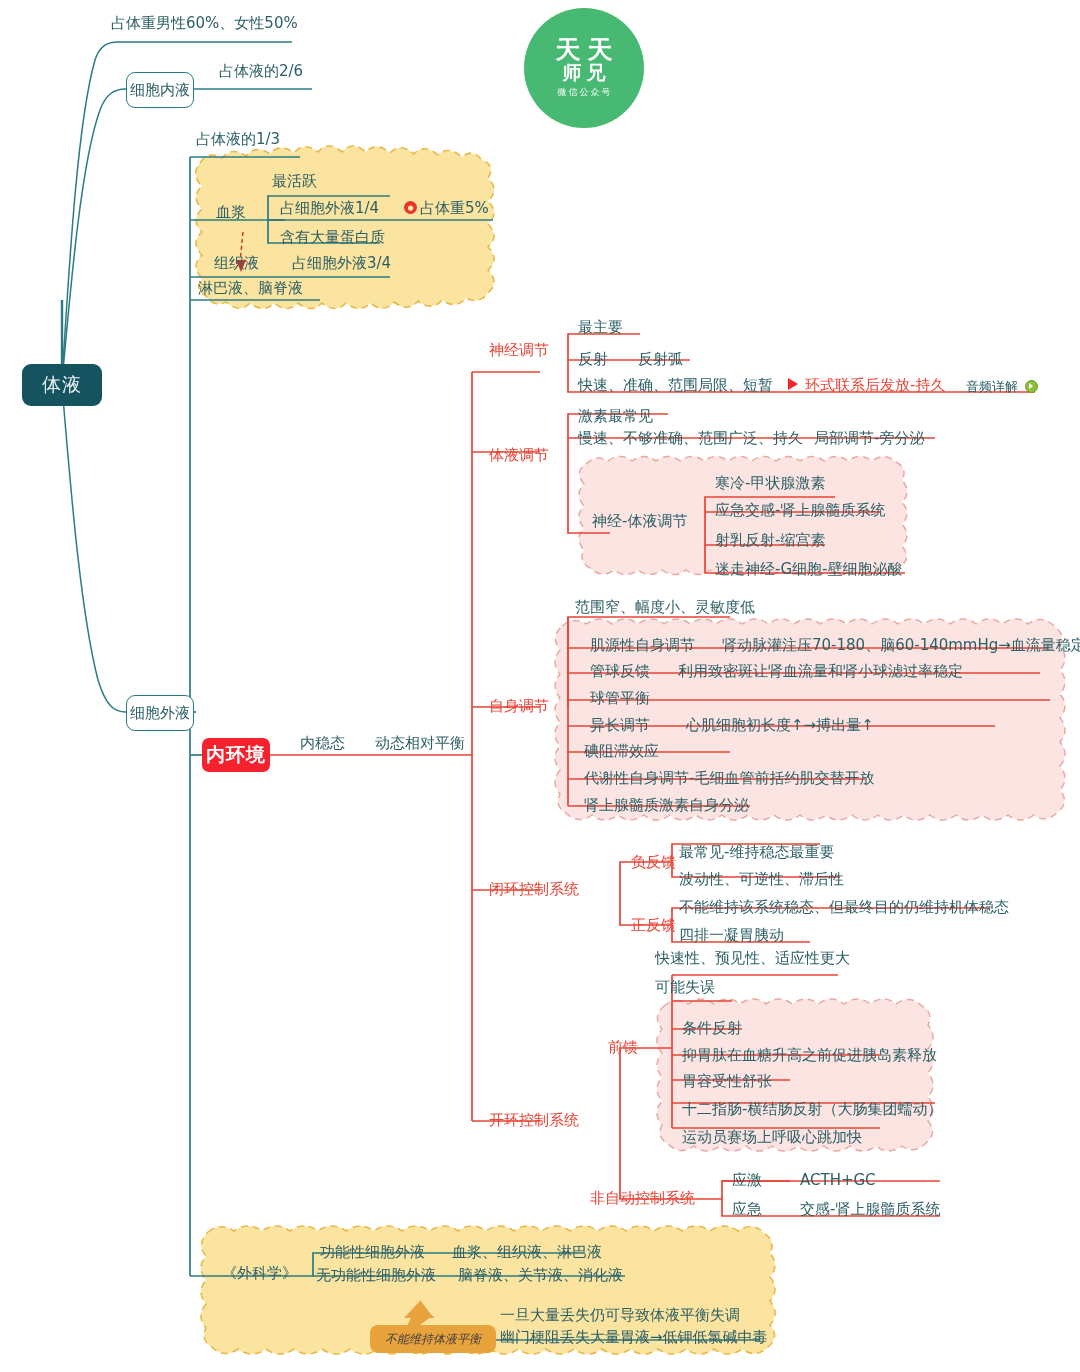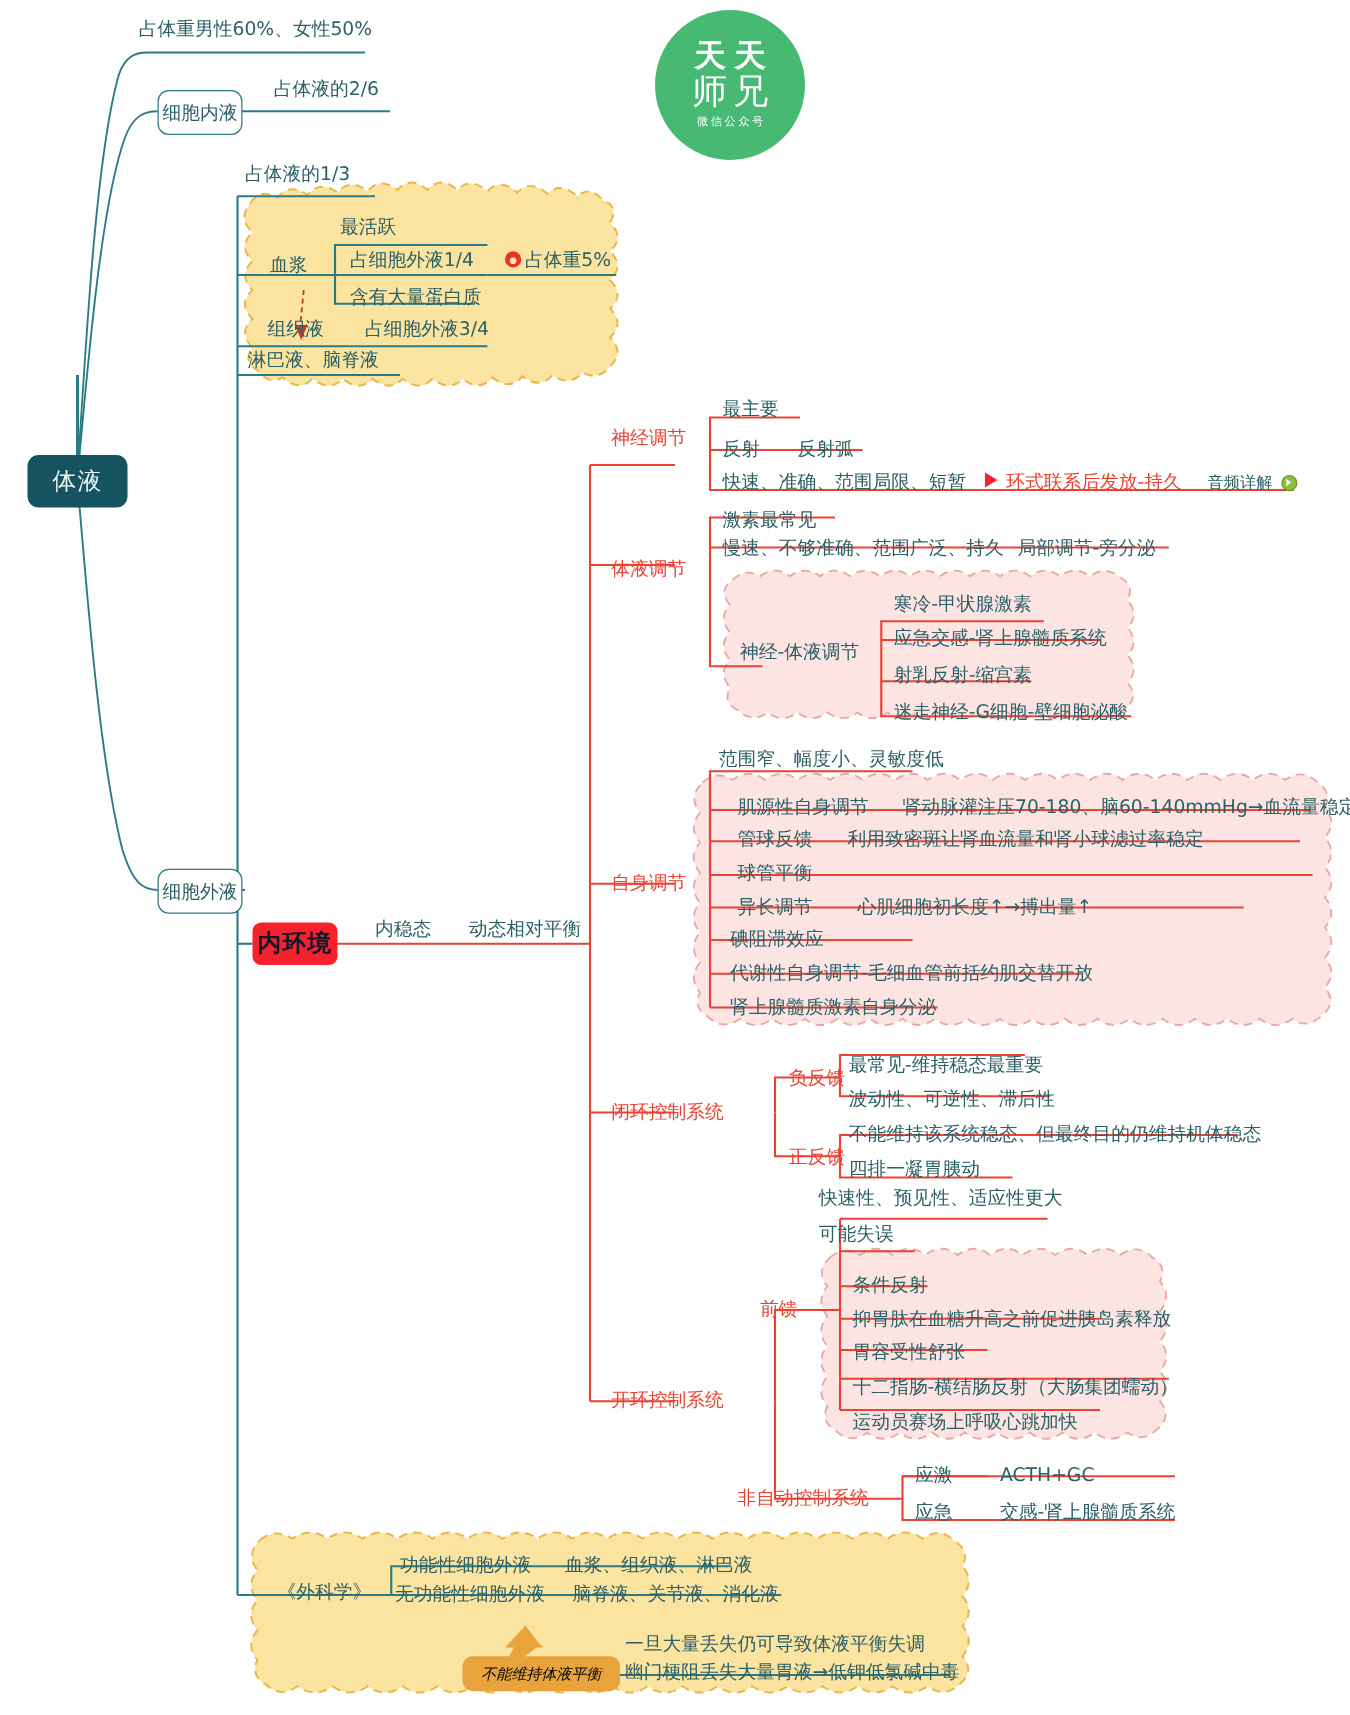--- a/index.html
+++ b/index.html
@@ -7,29 +7,29 @@
   #canvas{position:relative;width:1080px;height:1372px;background:#fff;overflow:hidden;}
   .lbl{position:absolute;white-space:nowrap;color:#2c5f66;font-size:15px;line-height:1;}
   .lbl.red{color:#ea4334;}
   .lbl.sm{font-size:13px;}
   svg.lay{position:absolute;left:0;top:0;width:1080px;height:1372px;pointer-events:none;}
   
   .node-root{position:absolute;background:#14535f;color:#eaf4f5;border-radius:9px;
     display:flex;align-items:center;justify-content:center;font-size:19px;letter-spacing:1px;}
   .node-box{position:absolute;background:#ffffff;border:1.6px solid #2c7b84;border-radius:9px;
     display:flex;align-items:center;justify-content:center;color:#2c5f66;font-size:15px;}
-  .node-red{position:absolute;background:#f5212d;color:#0f172a;border-radius:7px;
+  .node-red{position:absolute;background:#f5212d;color:#ffffff;border-radius:7px;
     display:flex;align-items:center;justify-content:center;font-size:19px;font-weight:bold;letter-spacing:1px;}
-  .node-orange{position:absolute;background:#e8a33d;color:#000000;border-radius:8px;
+  .node-orange{position:absolute;background:#e8a33d;color:#404040;border-radius:8px;
     display:flex;align-items:center;justify-content:center;font-size:12px;font-style:italic;}
   
   .logo{position:absolute;border-radius:50%;background:#47b972;display:flex;flex-direction:column;
     align-items:center;justify-content:center;color:#ffffff;}
   .logo .l1{font-size:25px;font-weight:bold;letter-spacing:7px;line-height:1.05;margin-left:7px;}
-  .logo .l2{font-size:28px;font-weight:normal;letter-spacing:5px;line-height:1.05;margin-left:5px;text-align:right;}
+  .logo .l2{font-size:19px;font-weight:bold;letter-spacing:5px;line-height:1.05;margin-left:5px;text-align:right;}
   .logo .l3{font-size:9px;letter-spacing:2px;margin-top:3px;margin-left:2px;}
   .emoji{position:absolute;width:13px;height:13px;border-radius:50%;background:#e8342a;
     display:flex;align-items:center;justify-content:center;font-size:7px;color:#ffe9a8;}
   .audio-dot{position:absolute;width:11px;height:11px;border-radius:50%;
     background:#8fbf3a;border:1px solid #6d9a28;}
   .audio-dot:after{content:"";position:absolute;left:3px;top:2px;
     border-left:4px solid #fff;border-top:3px solid transparent;border-bottom:3px solid transparent;}
   .tri{position:absolute;width:0;height:0;border-left:10px solid #f5212d;
     border-top:6px solid transparent;border-bottom:6px solid transparent;}
 </style>

